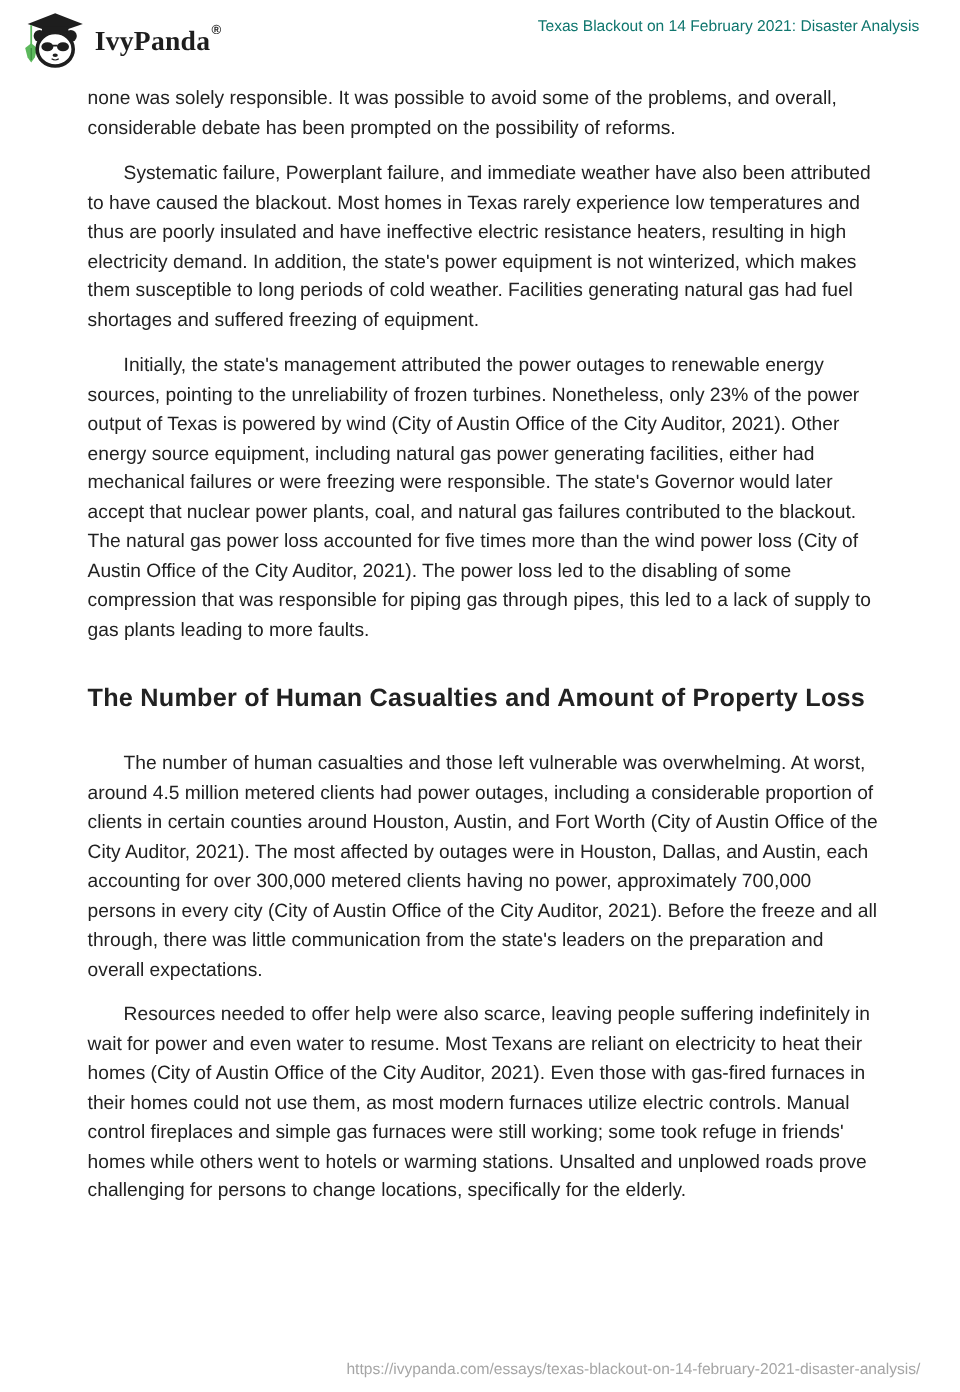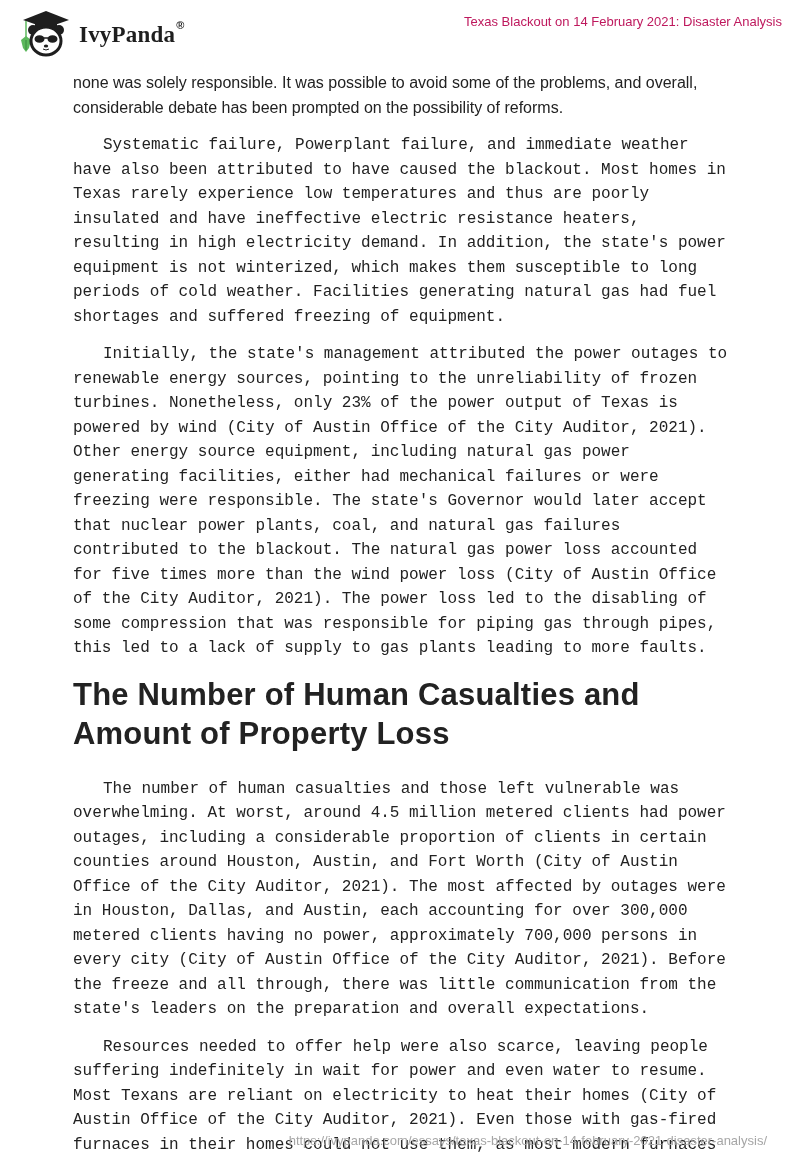--- a/index.html
+++ b/index.html
@@ -48,48 +48,47 @@
   .logo-reg {
     font-family: "Liberation Sans", sans-serif;
     font-size: 11px;
     vertical-align: top;
     position: relative;
     top: -3px;
     margin-left: 1px;
   }
   .doc-title {
     position: absolute;
-    right: 18px;
+    right: 34px;
     top: 14px;
     font-size: 13px;
-    color: #be185d;
+    color: #0f766e;
   }
   .content {
     position: absolute;
     left: 73px;
     top: 71px;
     width: 660px;
   }
   .content p {
     margin: 0 0 13px 0;
     font-size: 16px;
     line-height: 24.5px;
     color: #222222;
     text-indent: 0;
   }
   .content p.indent {
     text-indent: 30px;
-    font-family: Liberation Mono, monospace;
   }
   .content h2 {
-    font-size: 31px;
+    font-size: 21px;
     line-height: 39px;
     font-weight: bold;
     color: #222222;
-    margin: 14px 0 24px 0;
+    margin: 24px 0 24px 0;
     letter-spacing: 0.2px;
   }
   .footer-url {
     position: absolute;
     right: 33px;
     top: 1133px;
     font-size: 13px;
     color: #a6a6a6;
   }
 </style>

